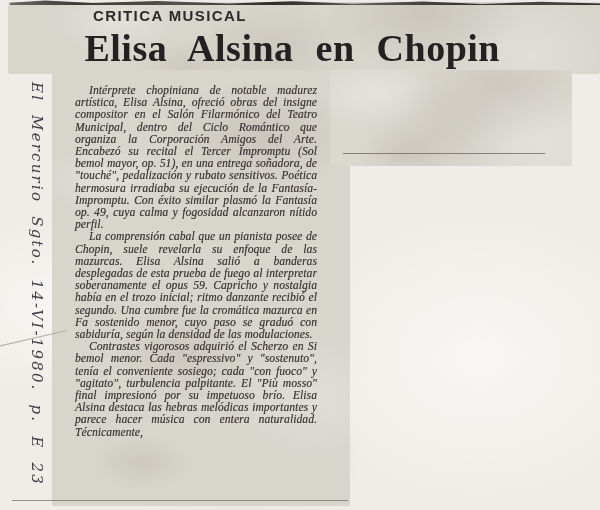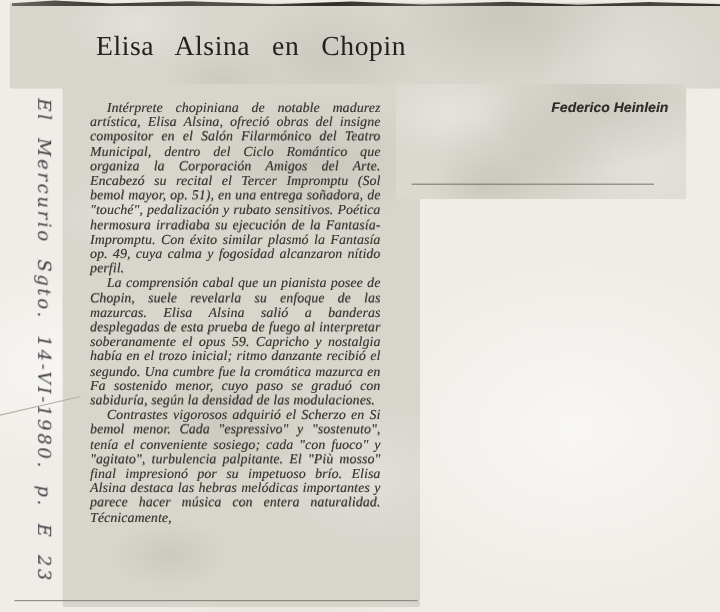--- a/index.html
+++ b/index.html
@@ -36,21 +36,21 @@
   }
 
   .kicker{
     position:absolute; left:93px; top:7px;
     font-family:"Liberation Sans", sans-serif;
     font-weight:bold; font-size:15px; letter-spacing:1.4px; color:#2c2a27;
     filter:blur(.25px);
   }
   .headline{
     position:absolute; left:80px; top:26px; width:420px;
-    text-align:left; font-weight:normal; font-size:23px;
+    text-align:right; font-weight:bold; font-size:38px;
     letter-spacing:.5px; word-spacing:12px; color:#242220;
     filter:blur(.3px);
   }
 
   .col{
     position:absolute; color:#3b3733; text-align:justify;
     font-size:11.5px; line-height:12.2px; letter-spacing:.1px;
     filter:blur(.32px);
     text-shadow:.3px .3px .5px rgba(60,56,50,.55);
   }
@@ -85,30 +85,30 @@
 <body>
 
 <div class="page">
 
   <div class="clip clip-top"></div>
   <div class="clip clip-left"></div>
   <div class="clip clip-right"></div>
 
   <div class="scan-edge"></div>
 
+  <div class="kicker">CRITICA MUSICAL</div>
   <div class="headline">Elisa Alsina en Chopin</div>
 
   <div class="col col-left">
     <p>Intérprete chopiniana de notable madurez artística, Elisa Alsina, ofreció obras del insigne compositor en el Salón Filarmónico del Teatro Municipal, dentro del Ciclo Romántico que organiza la Corporación Amigos del Arte. Encabezó su recital el Tercer Impromptu (Sol bemol mayor, op. 51), en una entrega soñadora, de "touché", pedalización y rubato sensitivos. Poética hermosura irradiaba su ejecución de la Fantasía-Impromptu. Con éxito similar plasmó la Fantasía op. 49, cuya calma y fogosidad alcanzaron nítido perfil.</p>
     <p>La comprensión cabal que un pianista posee de Chopin, suele revelarla su enfoque de las mazurcas. Elisa Alsina salió a banderas desplegadas de esta prueba de fuego al interpretar soberanamente el opus 59. Capricho y nostalgia había en el trozo inicial; ritmo danzante recibió el segundo. Una cumbre fue la cromática mazurca en Fa sostenido menor, cuyo paso se graduó con sabiduría, según la densidad de las modulaciones.</p>
     <p>Contrastes vigorosos adquirió el Scherzo en Si bemol menor. Cada "espressivo" y "sostenuto", tenía el conveniente sosiego; cada "con fuoco" y "agitato", turbulencia palpitante. El "Più mosso" final impresionó por su impetuoso brío. Elisa Alsina destaca las hebras melódicas importantes y parece hacer música con entera naturalidad. Técnicamente,</p>
   </div>
 
   <div class="col col-right">
-    <p class="byline">Federico Heinlein</p>
   </div>
 
   <div class="rule rule-right"></div>
   <div class="rule rule-bottom"></div>
 
   <div class="annotation">El Mercurio Sgto.  14-VI-1980. p. E 23</div>
   <div class="pencil-line"></div>
 
 </div>
 

